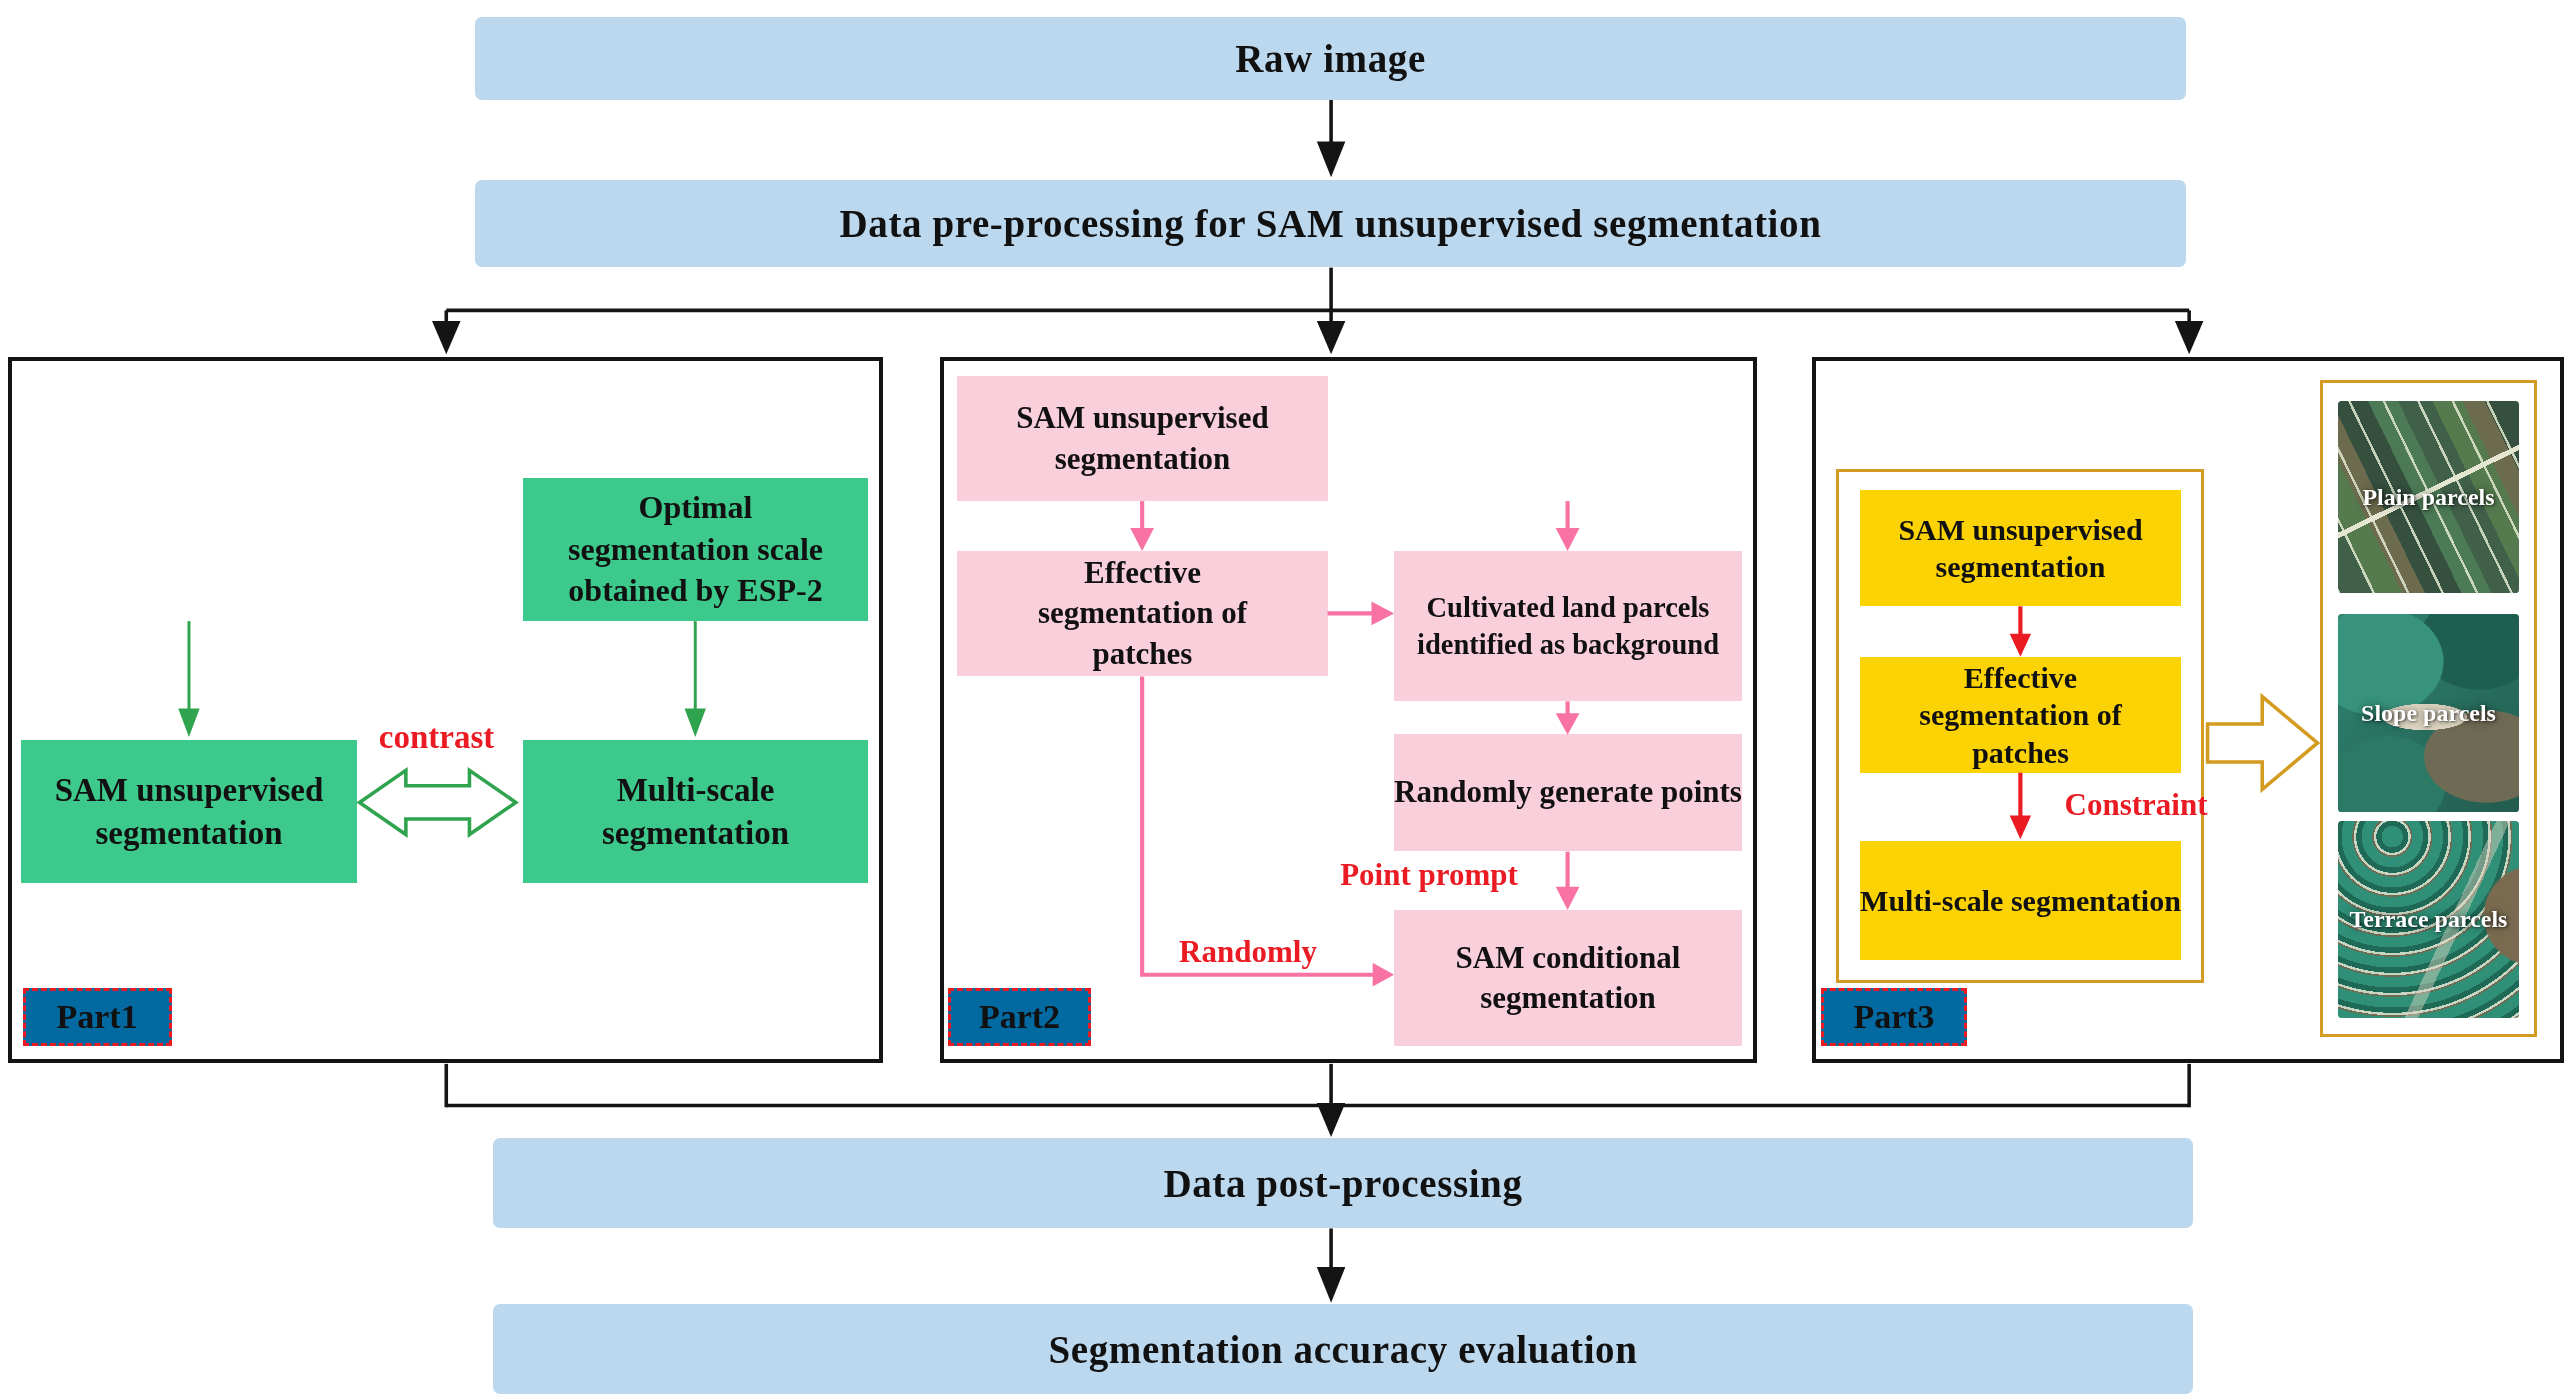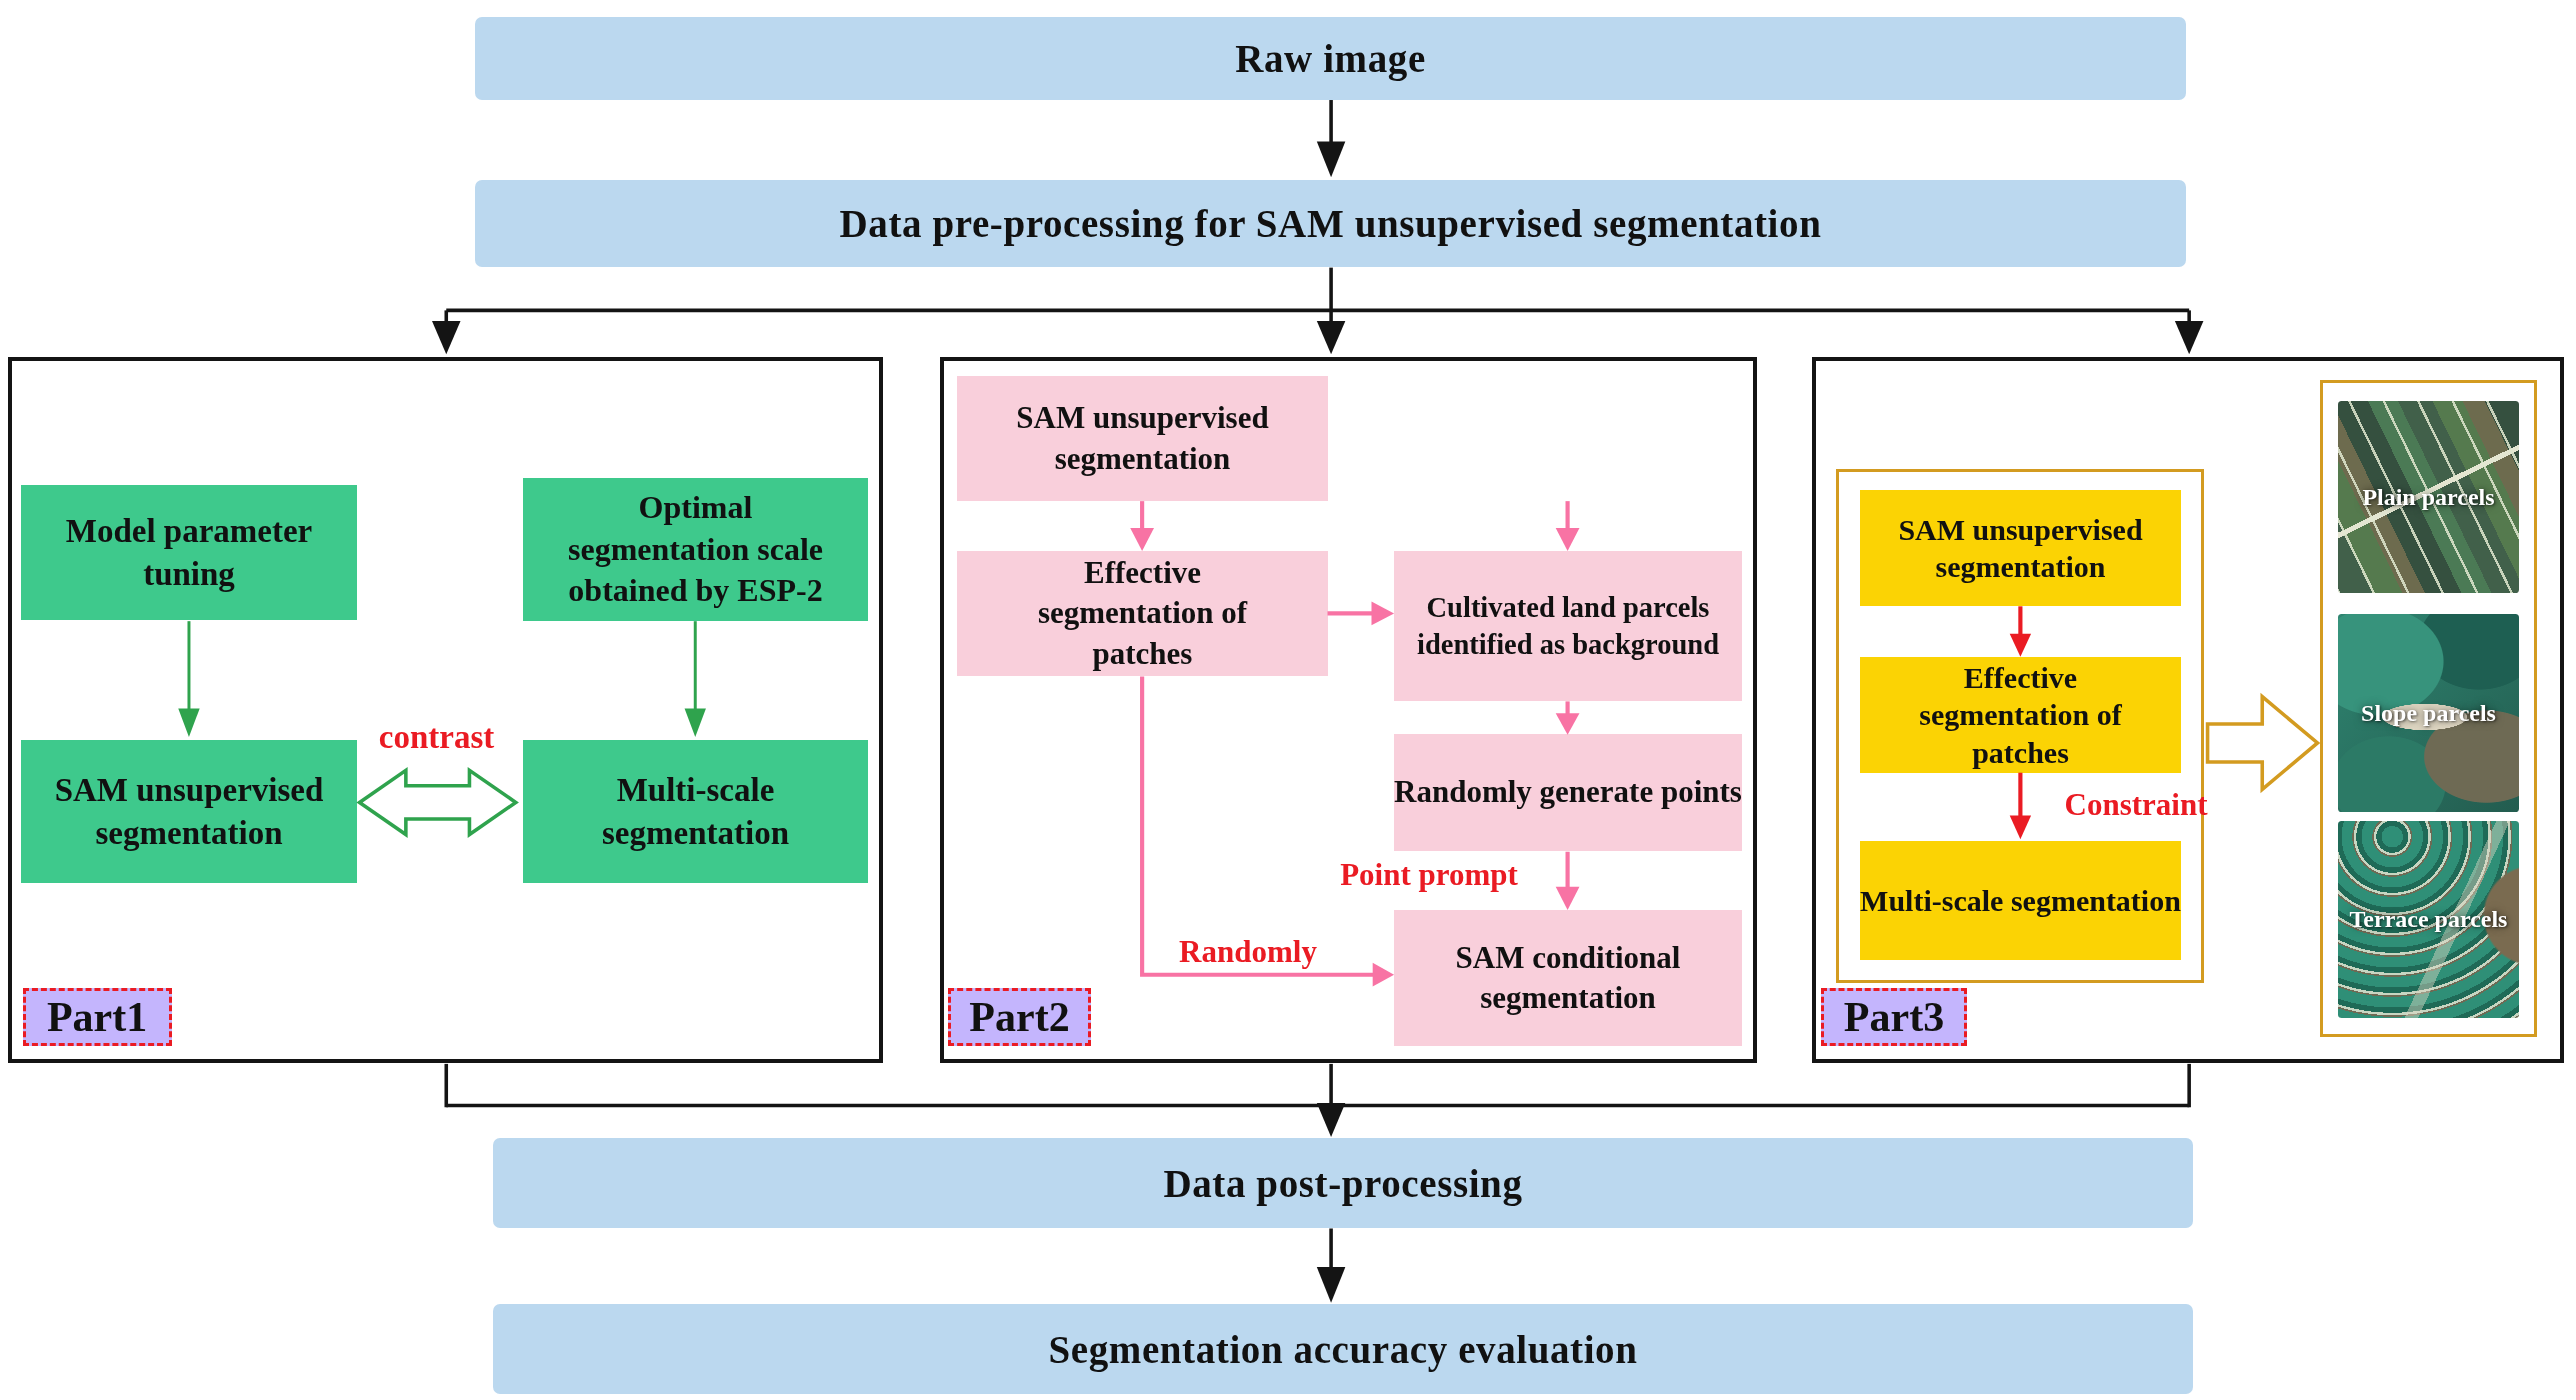--- a/index.html
+++ b/index.html
@@ -47,22 +47,22 @@
 
   
   .ann{position:absolute;color:var(--red);display:flex;align-items:center;justify-content:center;
        font-size:31px;white-space:nowrap;}
   .a-contrast  {left:362px; top:716px;width:149px;height:42px;font-size:33px;}
   .a-point     {left:1322px;top:856px;width:214px;height:38px;}
   .a-combined  {left:1159px;top:933px;width:178px;height:38px;}
   .a-constraint{left:2038px;top:786px;width:196px;height:38px;}
 
   
-  .dashed{position:absolute;border:3.6px dashed var(--red);background:#c4b5fd;display:flex;align-items:center;
-          justify-content:center;font-size:42px;box-sizing:border-box;font-family:Liberation Serif, serif;}
+  .dashed{position:absolute;border:3.6px dashed var(--red);background:#0369a1;display:flex;align-items:center;
+          justify-content:center;font-size:34px;box-sizing:border-box;font-family:Liberation Serif, serif;}
   .l1{left:22.6px;  top:988px;width:149px;height:58px;}
   .l2{left:948px;top:988px;width:143px;height:58px;}
   .l3{left:1821px;top:988px;width:146px;height:58px;}
 
   
   .panel{position:absolute;left:2320px;top:380px;width:217px;height:657px;border:3.6px solid var(--gold);
          background:#fff;box-sizing:border-box;}
   .parcel{position:absolute;left:2338px;width:181px;border-radius:3.6px;overflow:hidden;}
   .im1{top:401px; height:192px;
        background:
@@ -106,21 +106,20 @@
 
 <div class="stage">
 
   <div class="bar b-raw">Raw image</div>
   <div class="bar b-pre">Data pre-processing for SAM unsupervised segmentation</div>
 
   <div class="partbox p1"></div>
   <div class="partbox p2"></div>
   <div class="partbox p3"></div>
 
-  <div class="box green g1">Model parameter tuning</div>
   <div class="box green g2">Optimal segmentation scale obtained by ESP-2</div>
   <div class="box green g3">SAM unsupervised segmentation</div>
   <div class="box green g4">Multi-scale segmentation</div>
   <div class="ann a-contrast">contrast</div>
   <div class="dashed l1">Part1</div>
 
   <div class="box pink pA">SAM unsupervised segmentation</div>
   <div class="box pink pC">Effective segmentation of patches</div>
   <div class="box pink pD">Cultivated land parcels identified as background</div>
   <div class="box pink pE">Randomly generate points</div>

